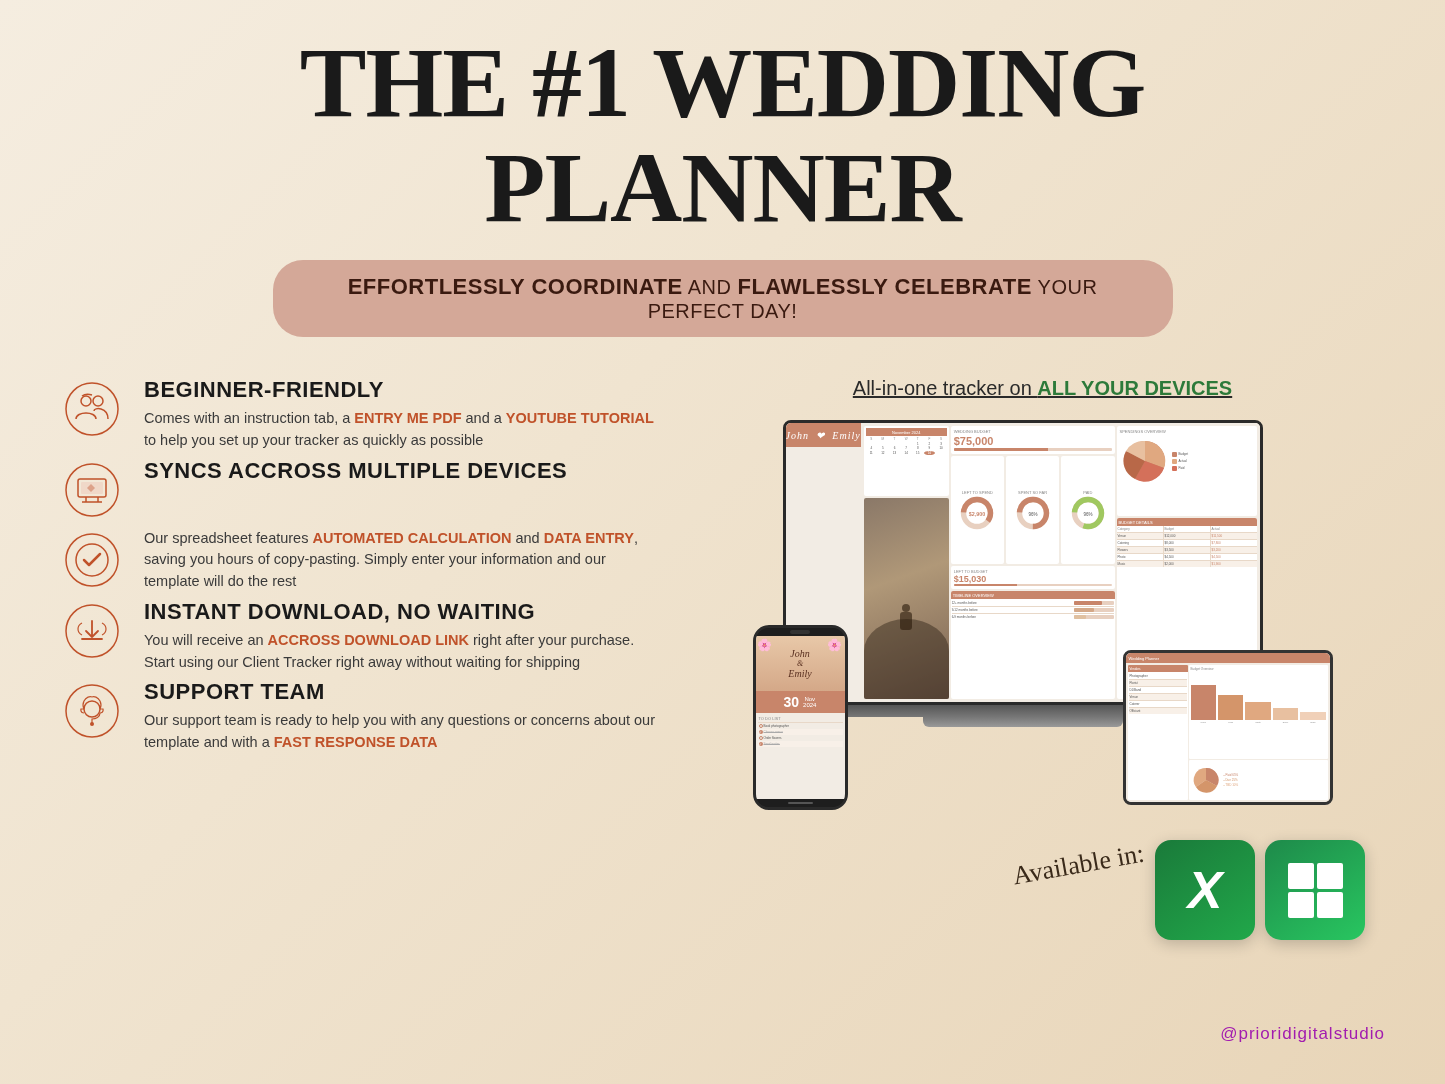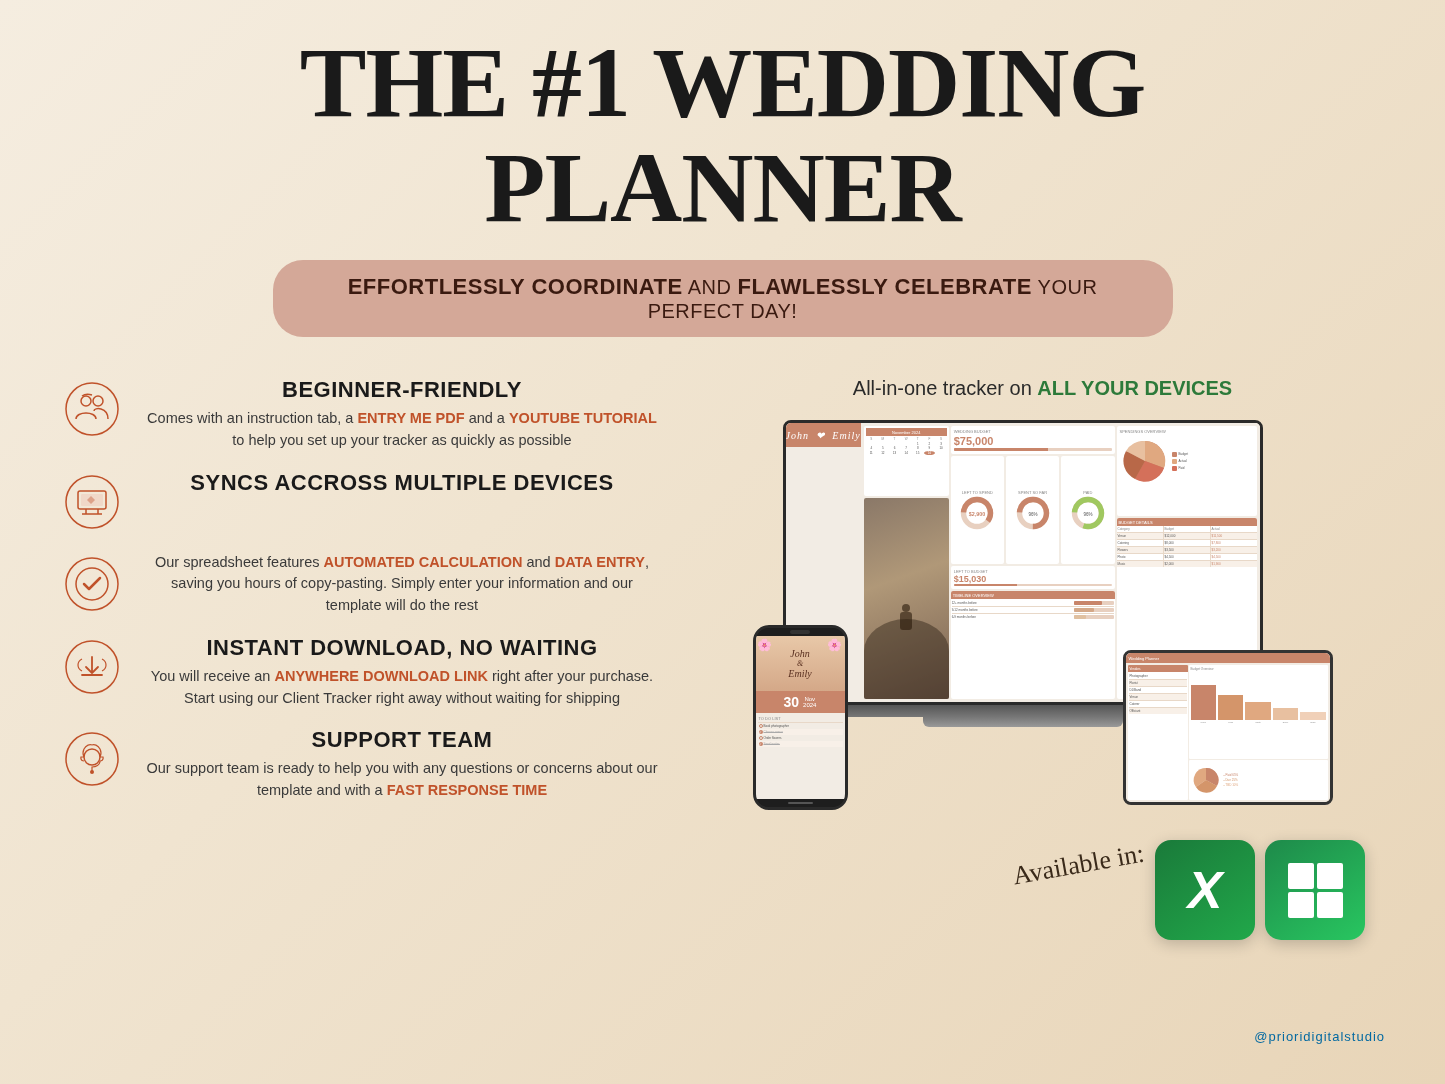--- a/index.html
+++ b/index.html
@@ -59,22 +59,21 @@
       flex-direction: row;
       gap: 40px;
       flex: 1;
     }
 
     
     .features-col {
       flex: 0 0 600px;
       display: flex;
       flex-direction: column;
-      gap: 18px;
-      text-align: center;
+      gap: 6px;
     }
 
     .feature-item {
       display: flex;
       flex-direction: row;
       align-items: flex-start;
       gap: 20px;
     }
 
     .feature-icon {
@@ -125,20 +124,21 @@
       align-items: center;
       gap: 20px;
     }
 
     .devices-title {
       font-family: Arial, sans-serif;
       font-size: 20px;
       color: #2a2a2a;
       text-align: center;
       font-weight: 400;
+      text-decoration: underline;
     }
 
     .devices-title .highlight-green {
       color: #2d7a3a;
       font-weight: 800;
     }
 
     
     .device-mockup {
       position: relative;
@@ -202,22 +202,22 @@
 
     .sheets-cell {
       background: white;
       border-radius: 2px;
     }
 
     
     .footer {
       text-align: right;
       font-family: Arial, sans-serif;
-      font-size: 13px;
-      color: #0369a1;
+      font-size: 17px;
+      color: #a21caf;
       letter-spacing: 1px;
       margin-top: 15px;
     }
 
     .available-wrapper {
       position: relative;
       width: 100%;
       display: flex;
       justify-content: flex-end;
       align-items: flex-start;
@@ -304,42 +304,42 @@
             <circle cx="28" cy="28" r="26" stroke="#c0522a" stroke-width="1.5"></circle>
             <path d="M28 18 L28 34 M22 28 L28 34 L34 28" stroke="#c0522a" stroke-width="1.8" stroke-linecap="round" stroke-linejoin="round"></path>
             <path d="M18 36 L38 36" stroke="#c0522a" stroke-width="1.8" stroke-linecap="round"></path>
             <path d="M18 20 C18 20 14 22 14 26 C14 30 18 32 18 32" stroke="#c0522a" stroke-width="1.2" fill="none"></path>
             <path d="M38 20 C38 20 42 22 42 26 C42 30 38 32 38 32" stroke="#c0522a" stroke-width="1.2" fill="none"></path>
           </svg>
         </div>
         <div class="feature-text">
           <div class="feature-title">INSTANT DOWNLOAD, NO WAITING</div>
           <div class="feature-desc">
-            You will receive an <span class="highlight-orange">ANYWHERE DOWNLOAD LINK</span> right after your purchase. Start using our Client Tracker right away without waiting for shipping
+            You will receive an <span class="highlight-orange">ACCROSS DOWNLOAD LINK</span> right after your purchase. Start using our Client Tracker right away without waiting for shipping
           </div>
         </div>
       </div>
 
       <div class="feature-item">
         <div class="feature-icon">
           <svg viewBox="0 0 56 56" fill="none" xmlns="http://www.w3.org/2000/svg">
             <circle cx="28" cy="28" r="26" stroke="#c0522a" stroke-width="1.5"></circle>
             <circle cx="28" cy="26" r="8" stroke="#c0522a" stroke-width="1.5"></circle>
             <path d="M20 26 C20 26 18 22 20 18 C22 14 26 13 28 14" stroke="#c0522a" stroke-width="1.2" fill="none"></path>
             <path d="M36 26 C36 26 38 22 36 18 C34 14 30 13 28 14" stroke="#c0522a" stroke-width="1.2" fill="none"></path>
             <path d="M20 26 L17 26 C17 26 16 30 20 30" stroke="#c0522a" stroke-width="1.2" fill="none"></path>
             <path d="M36 26 L39 26 C39 26 40 30 36 30" stroke="#c0522a" stroke-width="1.2" fill="none"></path>
             <path d="M36 30 C36 34 32 36 28 36 L28 40" stroke="#c0522a" stroke-width="1.2" fill="none"></path>
             <circle cx="28" cy="41" r="2" fill="#c0522a"></circle>
           </svg>
         </div>
         <div class="feature-text">
           <div class="feature-title">SUPPORT TEAM</div>
           <div class="feature-desc">
-            Our support team is ready to help you with any questions or concerns about our template and with a <span class="highlight-orange">FAST RESPONSE TIME</span>
+            Our support team is ready to help you with any questions or concerns about our template and with a <span class="highlight-orange">FAST RESPONSE DATA</span>
           </div>
         </div>
       </div>
 
     </div>
 
     <div class="right-col">
 
       <div class="devices-title">
         <span>All-in-one tracker on </span><span class="highlight-green">ALL YOUR DEVICES</span>

